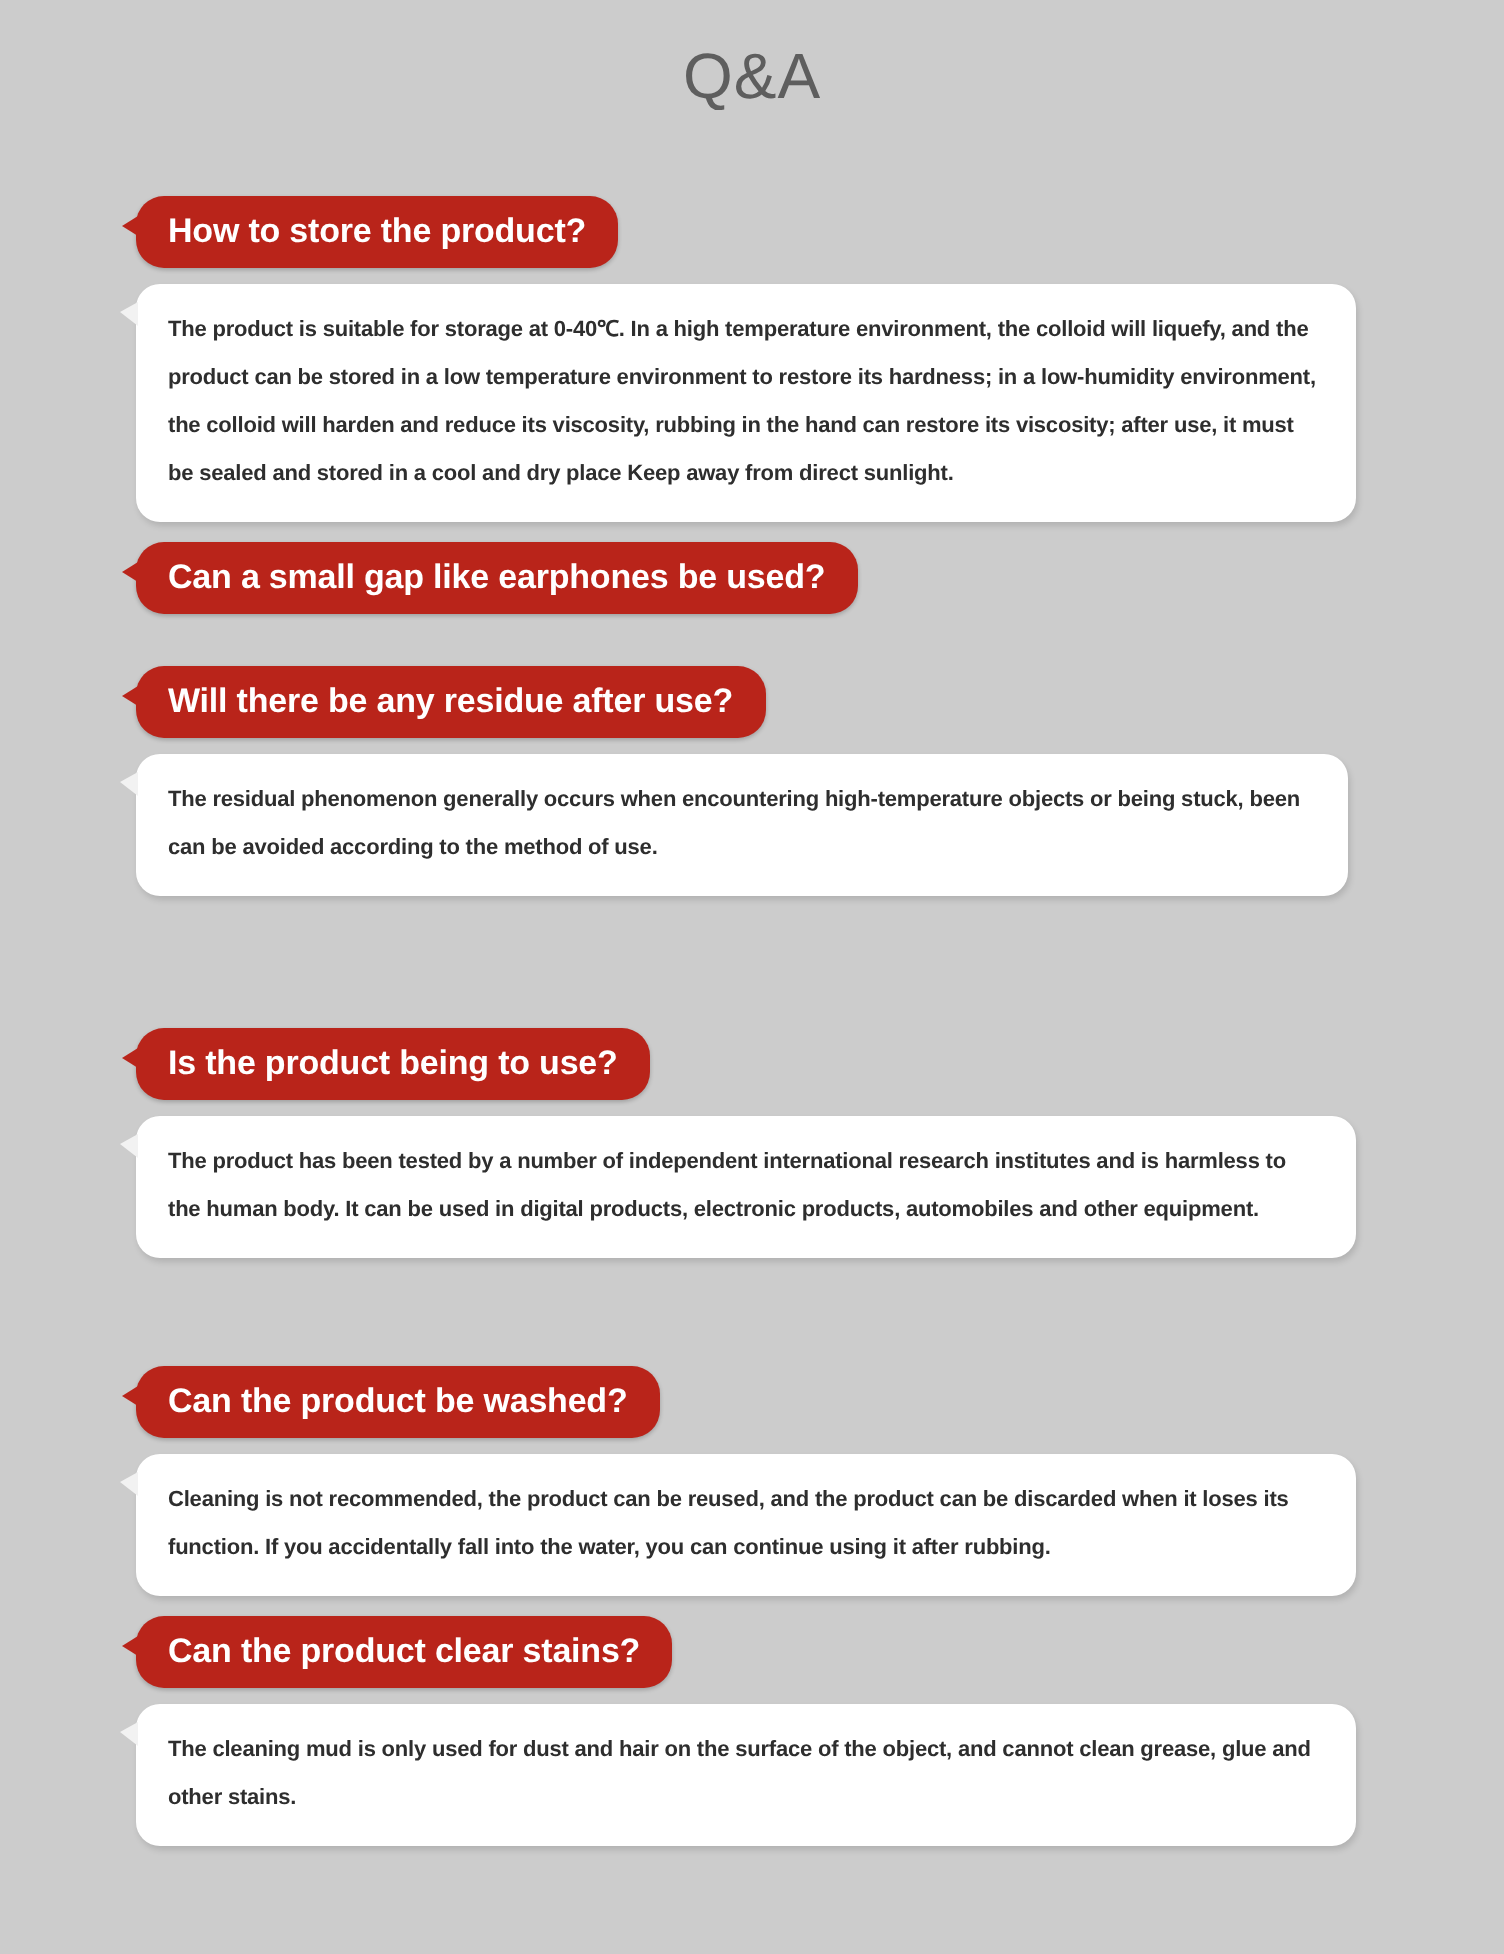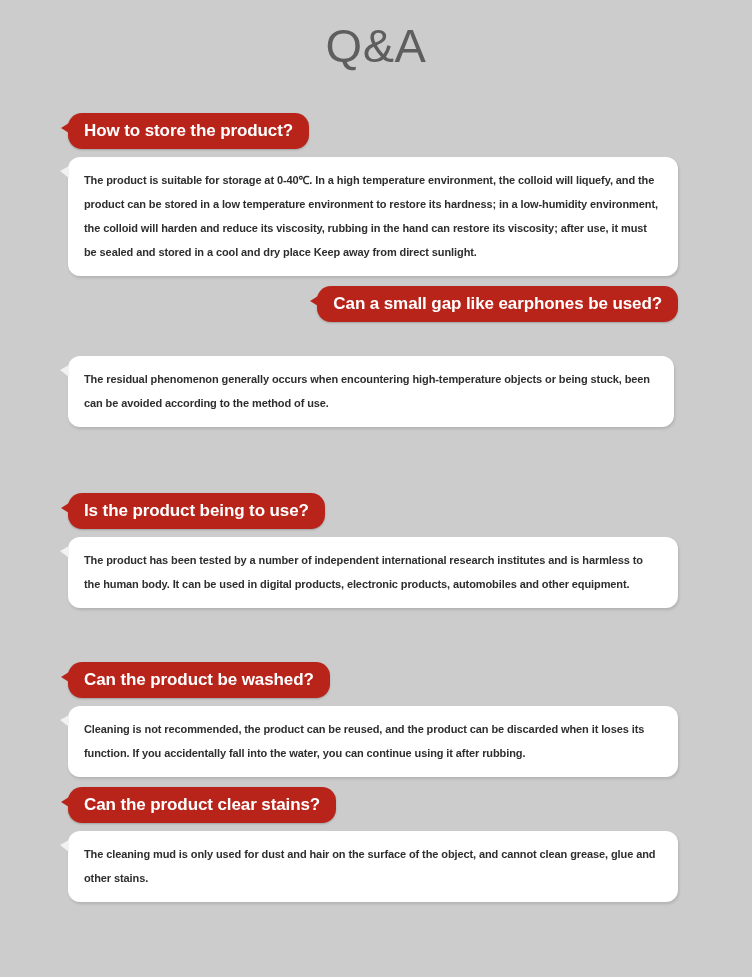--- a/index.html
+++ b/index.html
@@ -18,21 +18,21 @@
     position: relative;
     width: 752px;
     height: 977px;
     background: #cccccc;
     box-sizing: border-box;
   }
 
   .page-title {
     text-align: center;
     color: #5e5e5e;
-    font-size: 47px;
+    font-size: 32px;
     font-weight: 400;
     letter-spacing: 0.5px;
     line-height: 1;
     padding-top: 22px;
     font-family: "Liberation Sans", sans-serif;
   }
 
   .qa-list {
     padding: 0 0 0 0;
     margin-top: 36px;
@@ -93,21 +93,21 @@
     top: 9px;
     width: 0;
     height: 0;
     border-top: 5px solid transparent;
     border-bottom: 7px solid transparent;
     border-right: 9px solid #f2f2f2;
   }
 
   
   .qa-block.w-a { padding-right: 74px; margin-top: 44px; }
-  .qa-block.w-b { padding-right: 74px; text-align: right; }
+  .qa-block.w-b { padding-right: 74px; }
   .qa-block.w-c { padding-right: 78px; }
   .qa-block.w-d { padding-right: 74px; }
 
   .gap-sm { height: 6px; }
   .gap-md { height: 18px; }
   .gap-lg { height: 22px; }
 </style>
 </head>
 <body>
 
@@ -124,20 +124,21 @@
 
     <div class="gap-sm"></div>
 
     <div class="qa-block w-b">
       <div class="question">Can a small gap like earphones be used?</div>
     </div>
 
     <div class="gap-lg"></div>
 
     <div class="qa-block w-c">
+      <div class="question">Will there be any residue after use?</div>
       <div class="answer">The residual phenomenon generally occurs when encountering high-temperature objects or being stuck, been can be avoided according to the method of use.</div>
     </div>
 
     <div class="gap-md"></div>
 
     <div class="qa-block w-a">
       <div class="question">Is the product being to use?</div>
       <div class="answer">The product has been tested by a number of independent international research institutes and is harmless to the human body. It can be used in digital products, electronic products, automobiles and other equipment.</div>
     </div>
 

